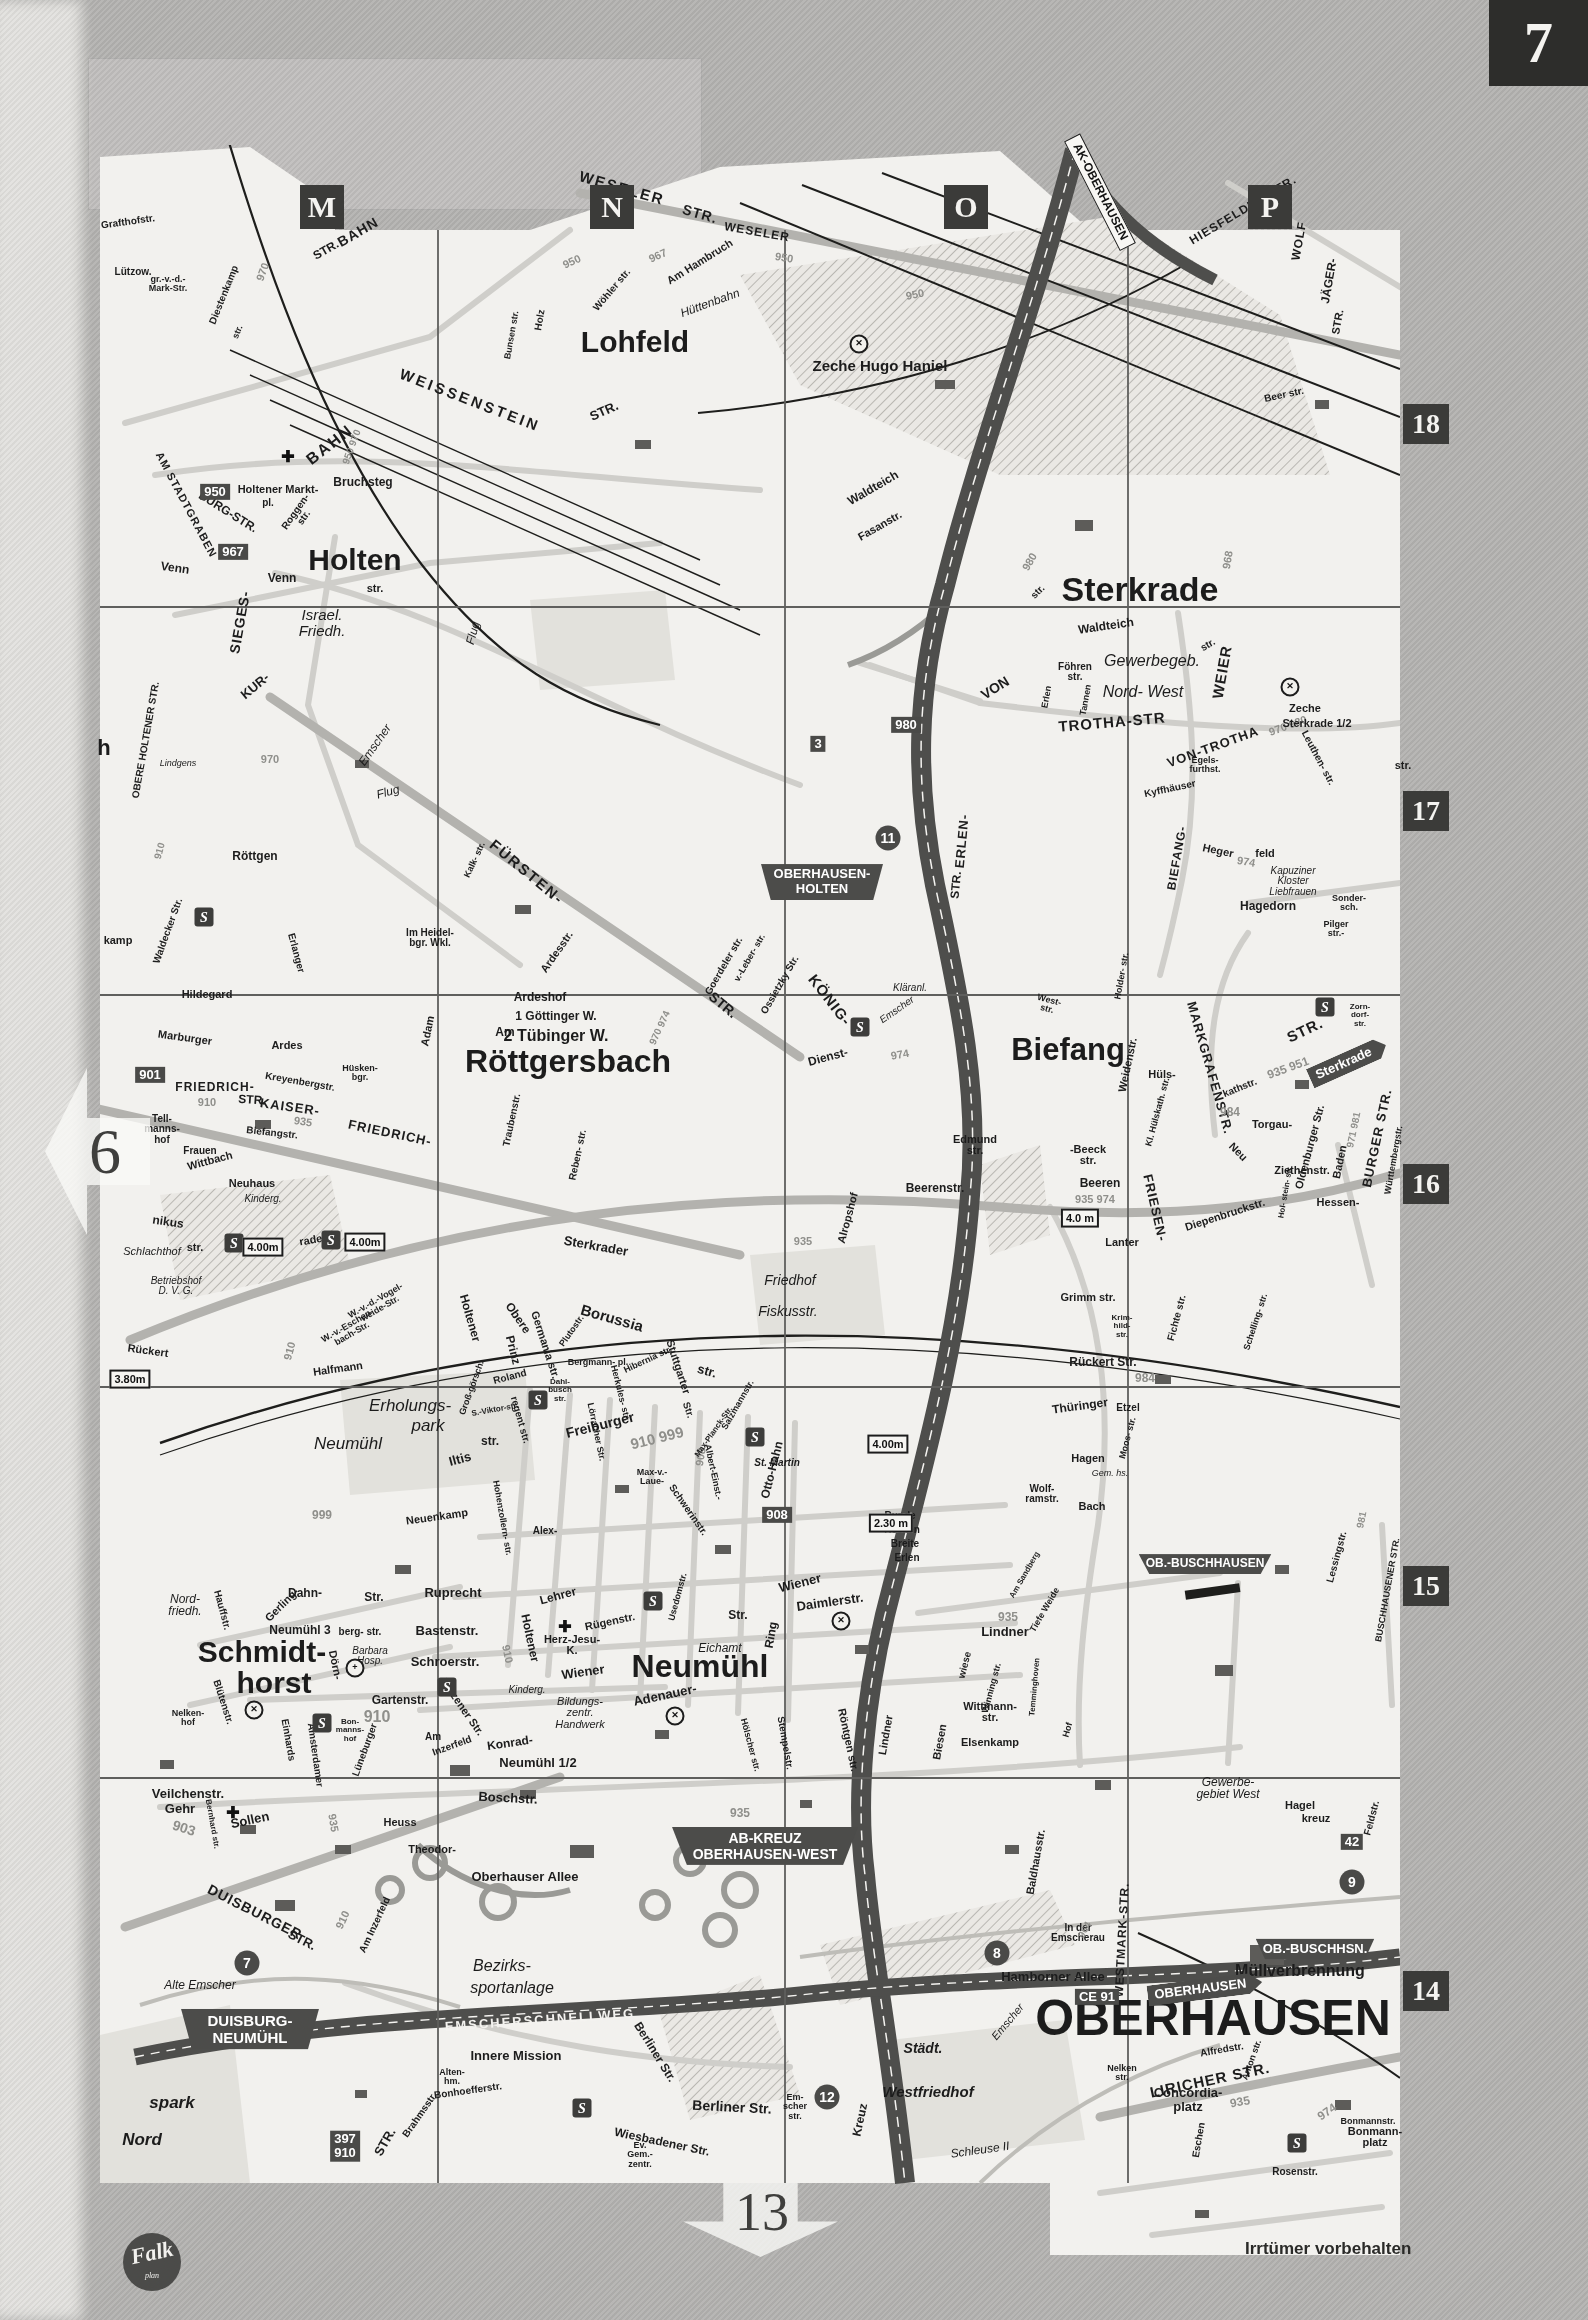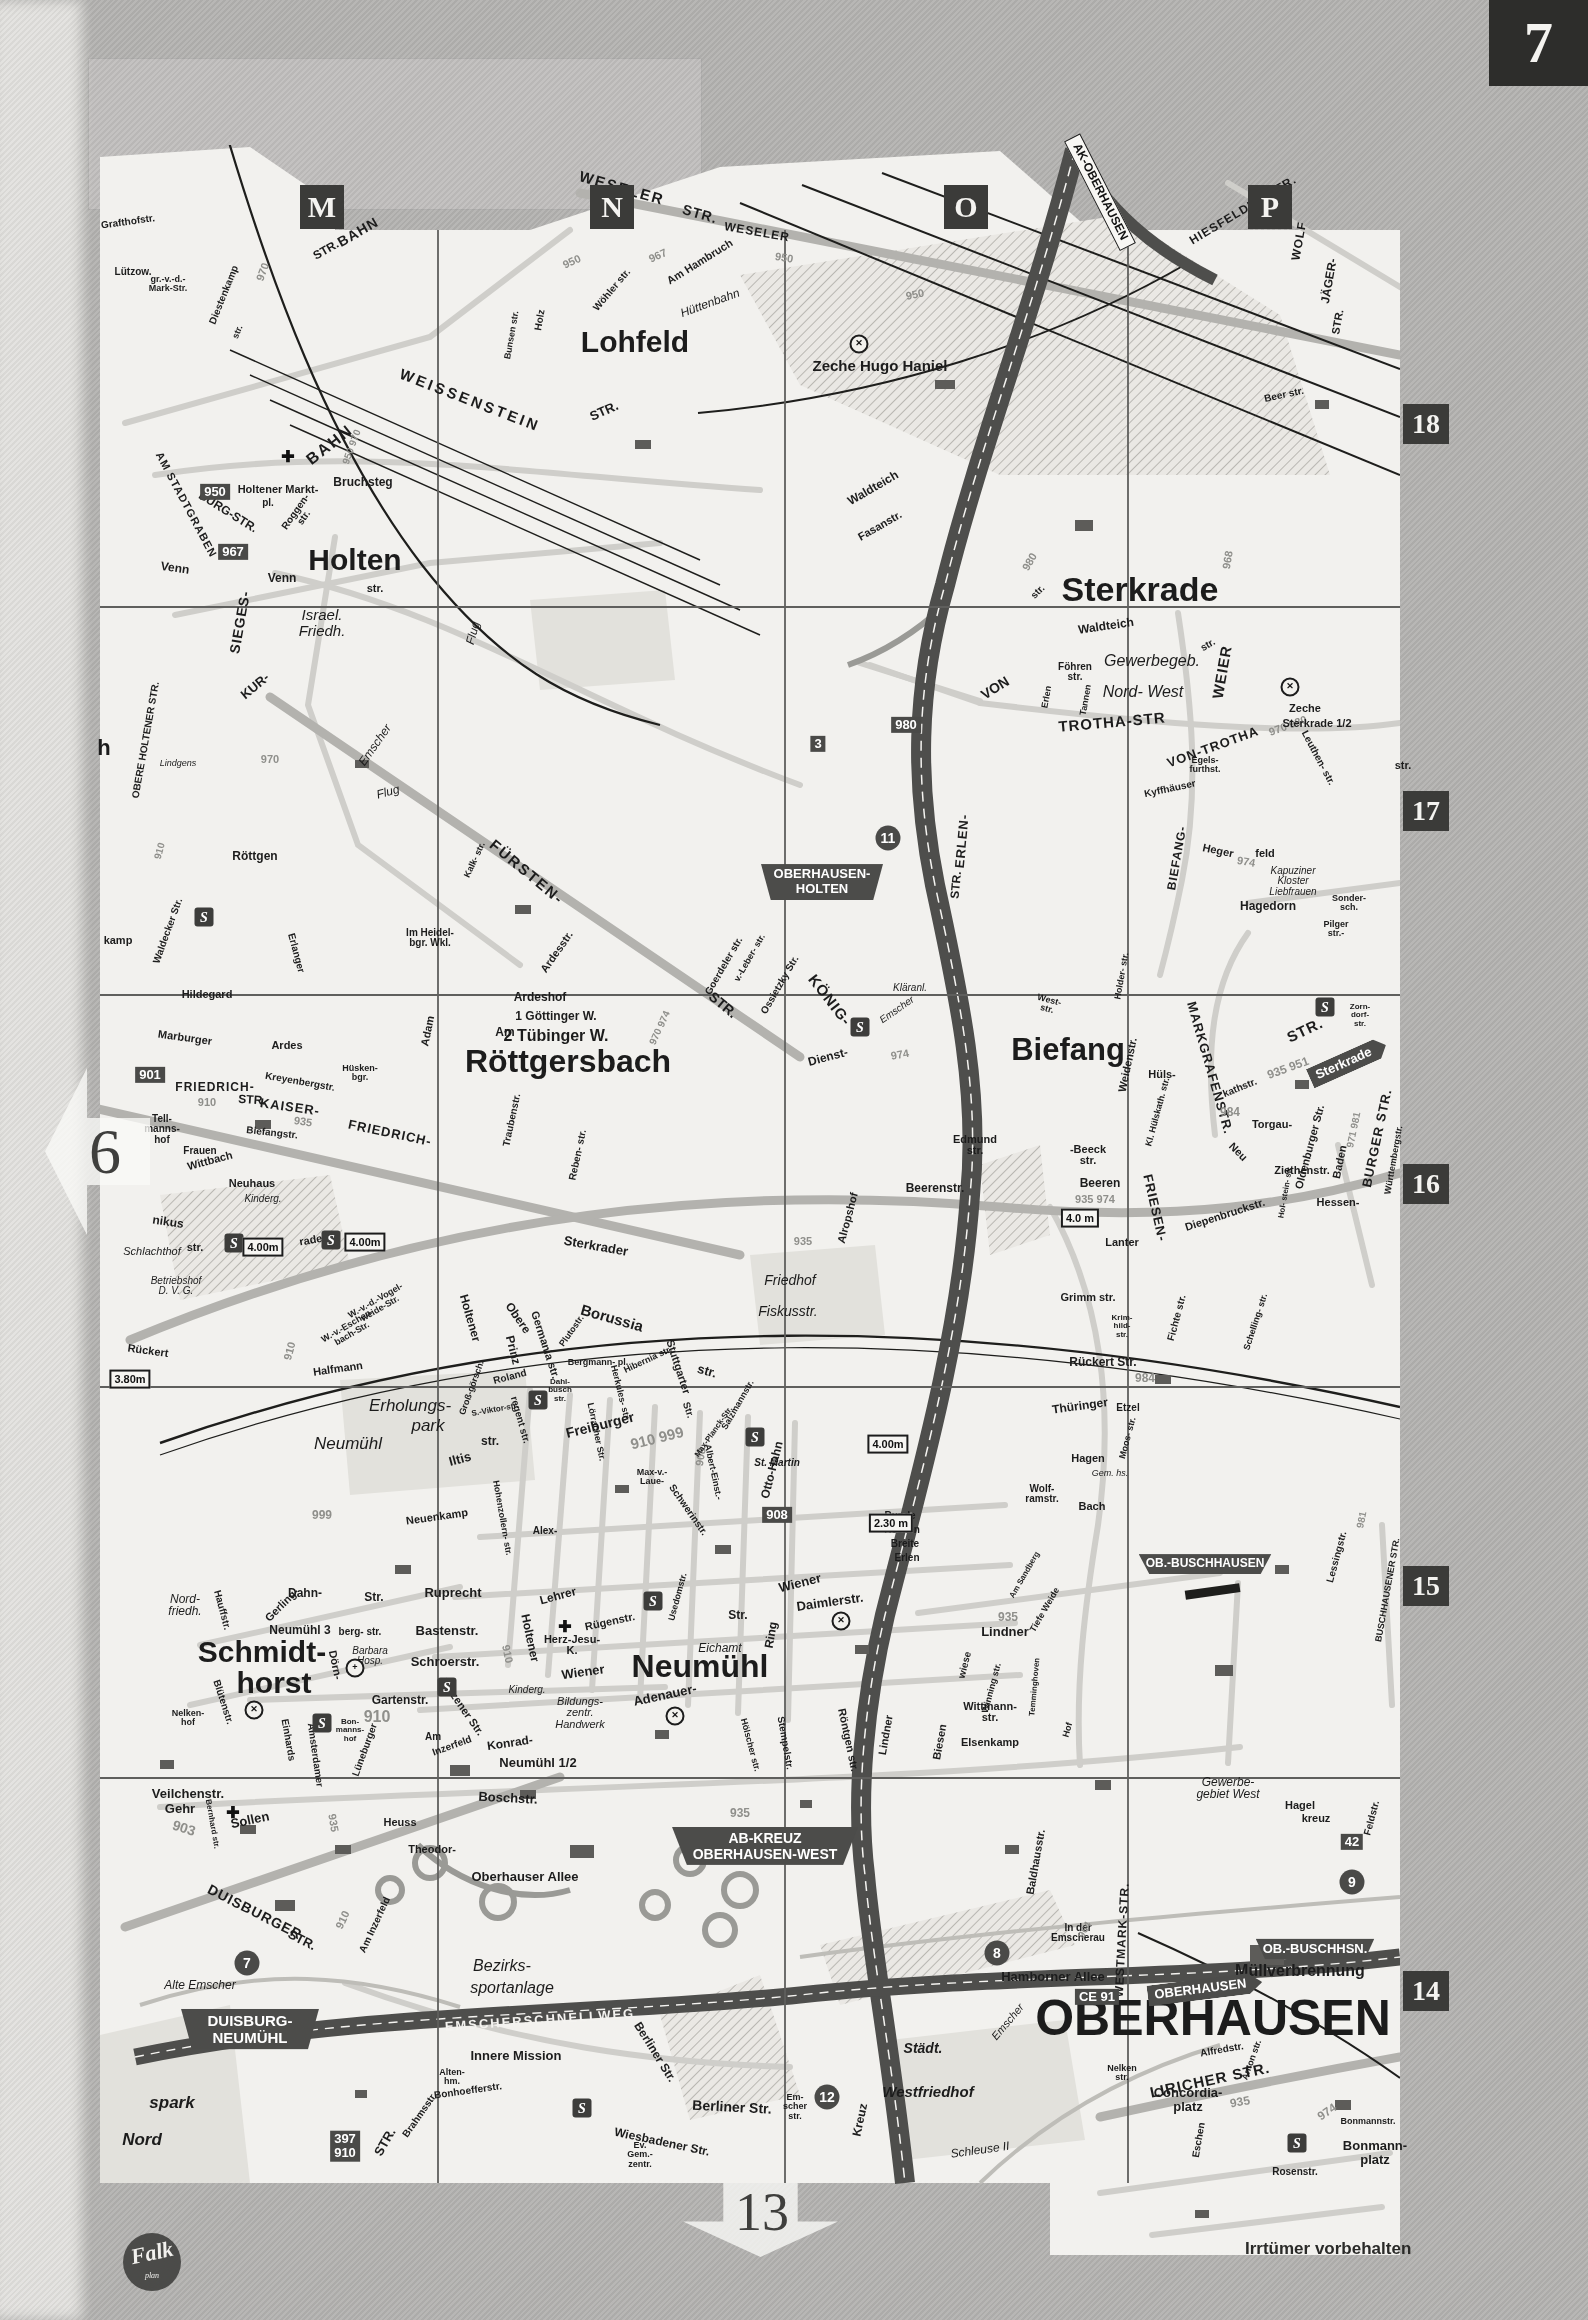--- a/index.html
+++ b/index.html
@@ -665,21 +665,21 @@
       <div class="lbl" style="left: 1188px; top: 2100px; font-size: 13px; transform: translate(-50%, -50%);">
         <div>Concordia-</div>
         <div>platz</div>
       </div>
       <div class="lbl" style="left: 1240px; top: 2102px; font-size: 12px; transform: translate(-50%, -50%) rotate(-10deg); color: rgb(143, 143, 139);">935</div>
       <div class="lbl" style="left: 1222px; top: 2050px; font-size: 10px; transform: translate(-50%, -50%) rotate(-10deg);">Alfredstr.</div>
       <div class="lbl" style="left: 1252px; top: 2060px; font-size: 9px; transform: translate(-50%, -50%) rotate(-70deg);">Anton str.</div>
       <div class="lbl" style="left: 1199px; top: 2140px; font-size: 10px; transform: translate(-50%, -50%) rotate(-80deg);">Eschen</div>
       <div class="lbl" style="left: 1327px; top: 2112px; font-size: 12px; transform: translate(-50%, -50%) rotate(-35deg); color: rgb(143, 143, 139);">974</div>
       <div class="lbl" style="left: 1368px; top: 2122px; font-size: 9px; transform: translate(-50%, -50%);">Bonmannstr.</div>
-      <div class="lbl" style="left: 1375px; top: 2137px; font-size: 13px; transform: translate(-50%, -50%); margin-top: 16px;">
+      <div class="lbl" style="left: 1375px; top: 2137px; font-size: 11px; transform: translate(-50%, -50%);">
         <div>Bonmann-</div>
         <div>platz</div>
       </div>
       <div class="lbl" style="left: 1295px; top: 2172px; font-size: 10px; transform: translate(-50%, -50%);">Rosenstr.</div>
       <div class="lbl" style="left: 1337px; top: 1557px; font-size: 10px; transform: translate(-50%, -50%) rotate(-75deg);">Lessingstr.</div>
       <div class="lbl" style="left: 1388px; top: 1590px; font-size: 9px; transform: translate(-50%, -50%) rotate(-80deg);">BUSCHHAUSENER STR.</div>
       <div class="lbl" style="left: 1362px; top: 1520px; font-size: 10px; transform: translate(-50%, -50%) rotate(-78deg); color: rgb(143, 143, 139);">981</div>
       <div class="lbl" style="left: 525px; top: 1877px; font-size: 13px; transform: translate(-50%, -50%);">Oberhauser Allee</div>
       <div class="lbl" style="left: 148px; top: 1351px; font-size: 11px; transform: translate(-50%, -50%) rotate(8deg);">Rückert</div>
       <div class="lbl" style="left: 152px; top: 1252px; font-size: 11px; transform: translate(-50%, -50%); font-style: italic; font-weight: 400;">Schlachthof</div>

